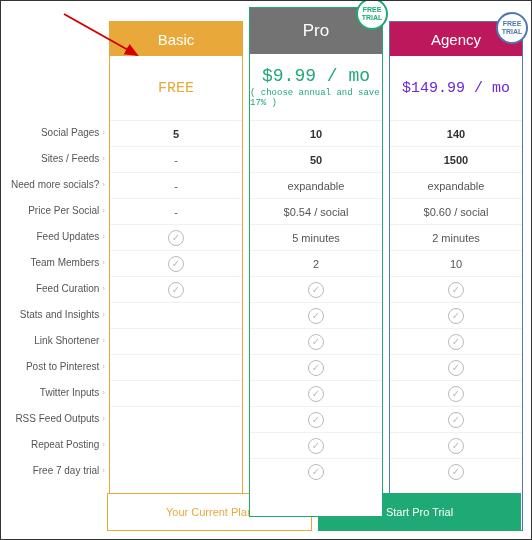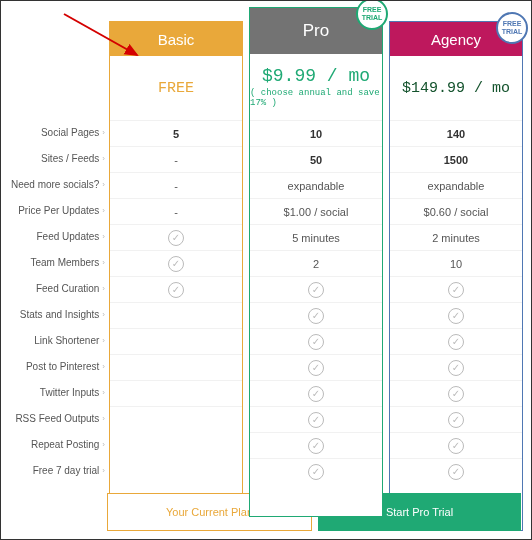--- a/index.html
+++ b/index.html
@@ -99,21 +99,21 @@
     flex-direction: column;
     align-items: center;
     justify-content: center;
     gap: 2px;
     font-family: Liberation Mono, monospace;
   }
   .plan.pro .price-area { height: 66px; }
   .price-area .price { font-size: 15px; font-weight: 500; }
   .plan.basic .price { color: #e9a83a; }
   .plan.pro .price { color: #1fa974; font-size: 18px; }
-  .plan.agency .price { color: #14532d; }
+  .plan.agency .price { color: #6d28d9; }
   .sub { font-size: 9px; color: #1fa974; }
   .cells { flex: 1; }
   .cell {
     height: 26px;
     display: flex;
     align-items: center;
     justify-content: center;
     font-size: 11px;
     color: #555;
     border-top: 1px solid #f1f1f1;
@@ -168,21 +168,21 @@
       </div>
       <div class="label-row">
         <span>Sites / Feeds</span>
         <span class="chev">›</span>
       </div>
       <div class="label-row">
         <span>Need more socials?</span>
         <span class="chev">›</span>
       </div>
       <div class="label-row">
-        <span>Price Per Updates</span>
+        <span>Price Per Social</span>
         <span class="chev">›</span>
       </div>
       <div class="label-row">
         <span>Feed Updates</span>
         <span class="chev">›</span>
       </div>
       <div class="label-row">
         <span>Team Members</span>
         <span class="chev">›</span>
       </div>
@@ -256,21 +256,21 @@
         <span>Pro</span>
       </div>
       <div class="price-area">
         <div class="price">$9.99 / mo</div>
         <div class="sub">( choose annual and save 17% )</div>
       </div>
       <div class="cells" id="cells-pro">
           <div class="cell bold">10</div>
           <div class="cell bold">50</div>
           <div class="cell">expandable</div>
-          <div class="cell">$1.00 / social</div>
+          <div class="cell">$0.54 / social</div>
           <div class="cell">5 minutes</div>
           <div class="cell">2</div>
           <div class="cell">
             <span class="check">✓</span>
           </div>
           <div class="cell">
             <span class="check">✓</span>
           </div>
           <div class="cell">
             <span class="check">✓</span>

